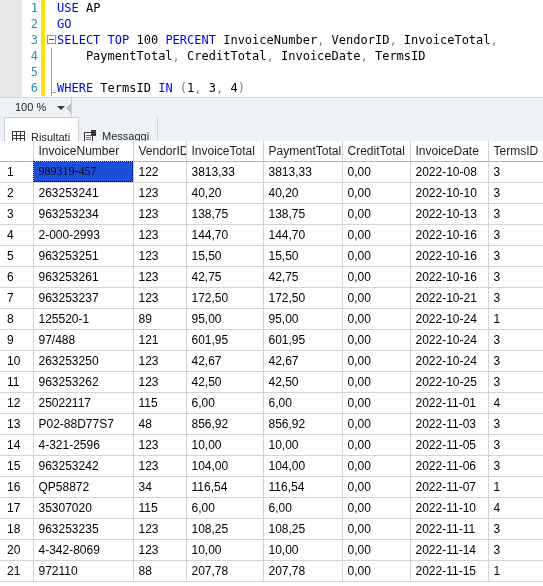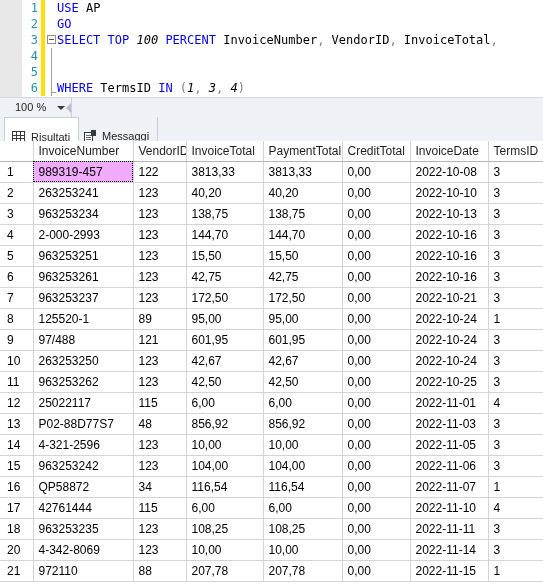--- a/index.html
+++ b/index.html
@@ -93,21 +93,21 @@
     background: #a0a0a0;
   }
   .code-text {
     position: absolute;
     left: 57px;
     top: 0;
     white-space: pre;
     color: #000000;
   }
   .kw  { color: #0000ff; text-align: right; }
-  .num { color: #000000; font-style: italic; }
+  .num { color: #000000; }
   .gry { color: #808080; }
 
   
   #zoom-bar {
     position: relative;
     width: 543px;
     height: 20px;
     background: #eef1f5;
     border-top: 1px solid #cfd6e4;
     box-sizing: border-box;
@@ -261,43 +261,44 @@
     background: #ffffff;
     text-align: left;
     padding-left: 7px;
     border-right: 1px solid #d4d4d4;
     color: #000000;
   }
   #grid thead th.rowhdr {
     background: #ffffff;
   }
   td.selected-cell {
-    background: #f0abfc;
+    background: #1d4ed8;
     outline: 1px dotted #000000;
     outline-offset: -1px;
+    font-family: Liberation Serif, serif;
   }
   .col-rownum { width: 33px; }
   .col-invnum { width: 100px; }
   .col-vendor { width: 53px; }
   .col-invtot { width: 77px; }
   .col-paytot { width: 79px; }
   .col-credit { width: 68px; }
   .col-invdate{ width: 78px; }
   .col-terms  { width: 55px; border-right: none !important; }
 </style>
 </head>
 <body>
 
 <div id="editor-pane">
   <div id="editor-indicator-margin"></div>
   <div id="editor-lines">
       <div class="code-line"><span class="ln">1</span><span class="changebar"></span><span class="code-text"><span class="kw">USE </span><span>AP</span></span></div>
       <div class="code-line"><span class="ln">2</span><span class="changebar"></span><span class="code-text"><span class="kw">GO</span></span></div>
       <div class="code-line"><span class="ln">3</span><span class="changebar"></span><span class="outline-box"></span><span class="code-text"><span class="kw">SELECT TOP </span><span class="num">100</span><span class="kw"> PERCENT</span><span> InvoiceNumber</span><span class="gry">,</span><span> VendorID</span><span class="gry">,</span><span> InvoiceTotal</span><span class="gry">,</span></span></div>
-      <div class="code-line"><span class="ln">4</span><span class="changebar"></span><span class="outline-vline"></span></div>
+      <div class="code-line"><span class="ln">4</span><span class="changebar"></span><span class="outline-vline"></span><span class="code-text"><span>    PaymentTotal</span><span class="gry">,</span><span> CreditTotal</span><span class="gry">,</span><span> InvoiceDate</span><span class="gry">,</span><span> TermsID</span></span></div>
       <div class="code-line"><span class="ln">5</span><span class="changebar"></span><span class="outline-vline"></span></div>
       <div class="code-line"><span class="ln">6</span><span class="changebar"></span><span class="outline-vline elbow"></span><span class="code-text"><span class="kw">WHERE </span><span>TermsID </span><span class="kw">IN </span><span class="gry">(</span><span class="num">1</span><span class="gry">, </span><span class="num">3</span><span class="gry">, </span><span class="num">4</span><span class="gry">)</span></span></div>
     </div>
 </div>
 
 <div id="zoom-bar">
   <div id="zoom-combo">
     <span id="zoom-value">100 %</span>
     <span id="zoom-caret"></span>
   </div>
@@ -488,21 +489,21 @@
           <td class="col-invnum">QP58872</td>
           <td class="col-vendor">34</td>
           <td class="col-invtot">116,54</td>
           <td class="col-paytot">116,54</td>
           <td class="col-credit">0,00</td>
           <td class="col-invdate">2022-11-07</td>
           <td class="col-terms">1</td>
         </tr>
         <tr>
           <td class="rowhdr col-rownum">17</td>
-          <td class="col-invnum">42761444</td>
+          <td class="col-invnum">35307020</td>
           <td class="col-vendor">115</td>
           <td class="col-invtot">6,00</td>
           <td class="col-paytot">6,00</td>
           <td class="col-credit">0,00</td>
           <td class="col-invdate">2022-11-10</td>
           <td class="col-terms">4</td>
         </tr>
         <tr>
           <td class="rowhdr col-rownum">18</td>
           <td class="col-invnum">963253235</td>

